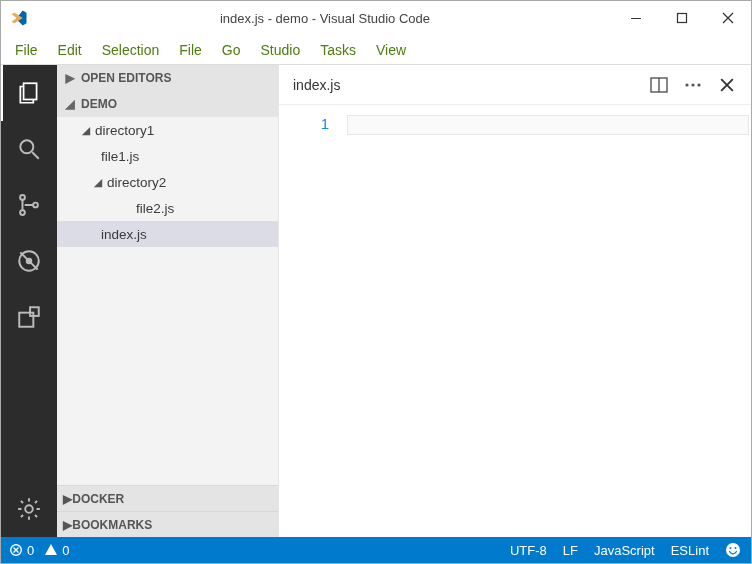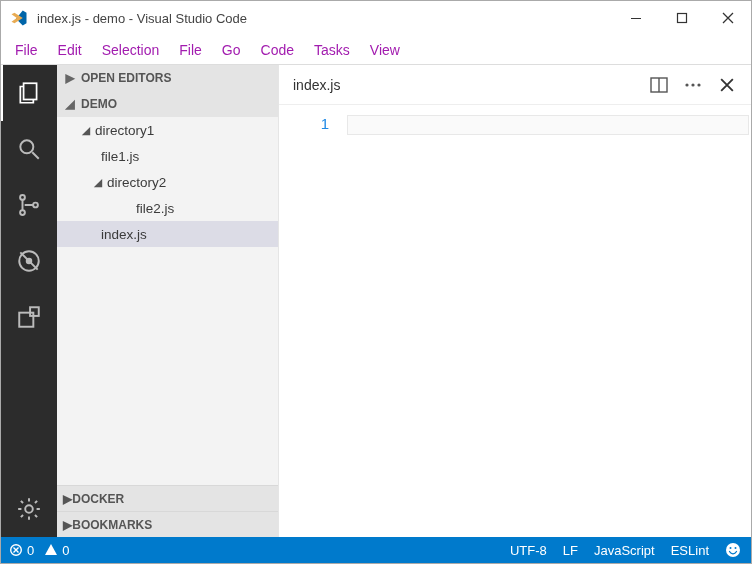--- a/index.html
+++ b/index.html
@@ -1,28 +1,28 @@
 <!DOCTYPE html>
 <html><head>
 <meta charset="utf-8">
 <style>
   * { box-sizing: border-box; margin: 0; padding: 0; font-family: "Segoe UI", Arial, sans-serif; }
   html, body { width: 752px; height: 564px; overflow: hidden; background: #fff; }
   .window { width: 752px; height: 564px; display: flex; flex-direction: column; border: 1px solid #aaa; }
 
   
-  .titlebar { height: 34px; display: flex; align-items: center; background: #fff; }
+  .titlebar { height: 34px; display: flex; align-items: center; background: #fff; text-align: center; }
   .titlebar .app-icon { width: 20px; height: 20px; margin: 0 8px; display:flex; align-items:center; justify-content:center; }
   .titlebar .title { font-size: 13px; color: #444; flex: 1; }
   .titlebar .win-controls { display: flex; }
   .titlebar .win-btn { width: 46px; height: 34px; display:flex; align-items:center; justify-content:center; color:#333; }
 
   
   .menubar { height: 30px; display:flex; align-items:center; background:#fff; border-bottom:1px solid #ddd; padding-left:4px; }
-  .menubar .menu-item { padding: 4px 10px; font-size:14px; color:#a21caf; }
+  .menubar .menu-item { padding: 4px 10px; font-size:14px; color:#4d7c0f; }
 
   
   .body { flex:1; display:flex; min-height:0; }
 
   
   .activitybar { width:56px; background:#2c2c2c; display:flex; flex-direction:column; align-items:center; }
   .activitybar .act-item { width:56px; height:56px; display:flex; align-items:center; justify-content:center; color:#bbb; position:relative; }
   .activitybar .act-item.active { color:#fff; }
   .activitybar .act-item.active::before { content:""; position:absolute; left:0; top:0; bottom:0; width:2px; background:#fff; }
   .activitybar .spacer { flex:1; }
@@ -95,21 +95,21 @@
       </div>
     </div>
   </div>
 
   <div class="menubar">
     <div class="menu-item">File</div>
     <div class="menu-item">Edit</div>
     <div class="menu-item">Selection</div>
     <div class="menu-item">File</div>
     <div class="menu-item">Go</div>
-    <div class="menu-item">Code</div>
+    <div class="menu-item">Studio</div>
     <div class="menu-item">Tasks</div>
     <div class="menu-item">View</div>
   </div>
 
   <div class="body">
 
     <div class="activitybar">
       <div class="act-item active">
         <svg width="26" height="26" viewBox="0 0 24 24" fill="none" stroke="#fff" stroke-width="1.6">
             <rect x="7" y="3" width="12" height="15"></rect>

